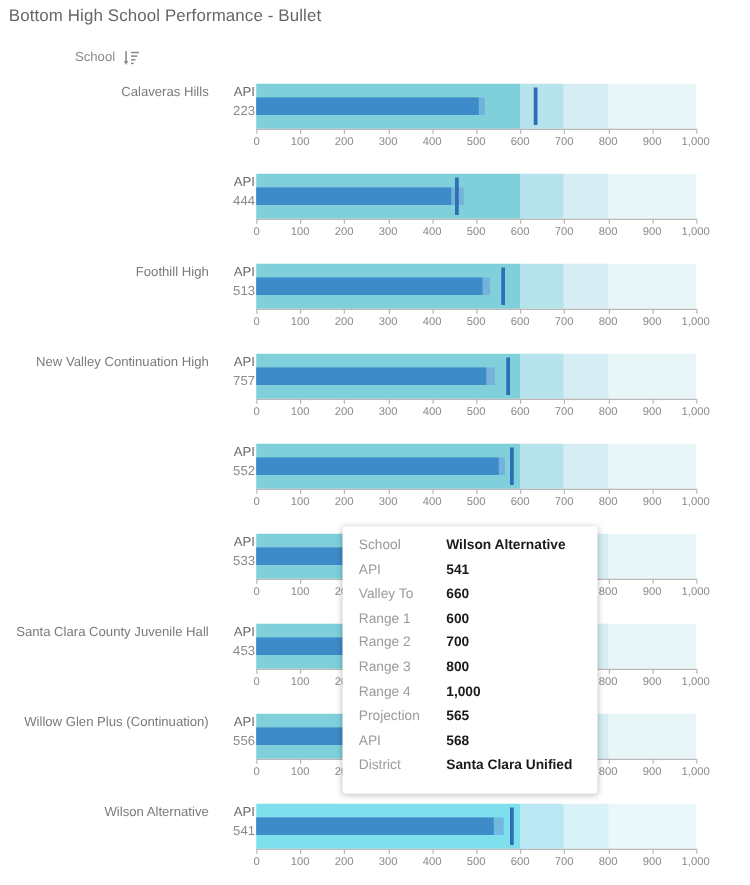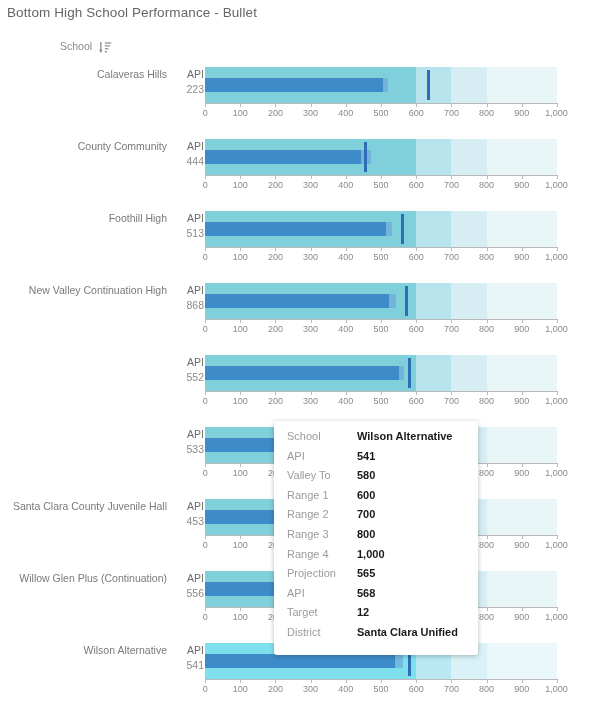--- a/index.html
+++ b/index.html
@@ -243,21 +243,20 @@
         <div class="tick-label" style="left: 246.4px;">700</div>
         <div class="tick" style="left: 281.6px;"></div>
         <div class="tick-label" style="left: 281.6px;">800</div>
         <div class="tick" style="left: 316.8px;"></div>
         <div class="tick-label" style="left: 316.8px;">900</div>
         <div class="tick" style="left: 352px;"></div>
         <div class="tick-label" style="left: 352px; transform: translateX(-52%);">1,000</div>
       </div>
     </div>
     <div class="row">
-      <div class="row-label">County Community</div>
       <div class="row-meta">
         <div class="meta-name">API</div>
         <div class="meta-value">444</div>
       </div>
       <div class="bullet">
         <div class="band" style="left: 0px; width: 211.2px; background: rgb(127, 208, 219);"></div>
         <div class="band" style="left: 211.2px; width: 35.2px; background: rgb(182, 227, 236);"></div>
         <div class="band" style="left: 246.4px; width: 35.2px; background: rgb(214, 238, 243);"></div>
         <div class="band" style="left: 281.6px; width: 70.4px; background: rgb(233, 246, 248);"></div>
         <div class="projection" style="left: 0px; width: 166.144px;"></div>
@@ -328,21 +327,21 @@
         <div class="tick" style="left: 316.8px;"></div>
         <div class="tick-label" style="left: 316.8px;">900</div>
         <div class="tick" style="left: 352px;"></div>
         <div class="tick-label" style="left: 352px; transform: translateX(-52%);">1,000</div>
       </div>
     </div>
     <div class="row">
       <div class="row-label">New Valley Continuation High</div>
       <div class="row-meta">
         <div class="meta-name">API</div>
-        <div class="meta-value">868</div>
+        <div class="meta-value">757</div>
       </div>
       <div class="bullet">
         <div class="band" style="left: 0px; width: 211.2px; background: rgb(127, 208, 219);"></div>
         <div class="band" style="left: 211.2px; width: 35.2px; background: rgb(182, 227, 236);"></div>
         <div class="band" style="left: 246.4px; width: 35.2px; background: rgb(214, 238, 243);"></div>
         <div class="band" style="left: 281.6px; width: 70.4px; background: rgb(233, 246, 248);"></div>
         <div class="projection" style="left: 0px; width: 191.488px;"></div>
         <div class="measure" style="width: 183.744px;"></div>
         <div class="target" style="left: 199.844px;"></div>
       </div>
@@ -581,21 +580,21 @@
     <div class="tt-row">
       <span class="tt-key">School</span>
       <span class="tt-val">Wilson Alternative</span>
     </div>
     <div class="tt-row">
       <span class="tt-key">API</span>
       <span class="tt-val">541</span>
     </div>
     <div class="tt-row">
       <span class="tt-key">Valley To</span>
-      <span class="tt-val">580</span>
+      <span class="tt-val">660</span>
     </div>
     <div class="tt-row">
       <span class="tt-key">Range 1</span>
       <span class="tt-val">600</span>
     </div>
     <div class="tt-row">
       <span class="tt-key">Range 2</span>
       <span class="tt-val">700</span>
     </div>
     <div class="tt-row">
@@ -608,20 +607,16 @@
     </div>
     <div class="tt-row">
       <span class="tt-key">Projection</span>
       <span class="tt-val">565</span>
     </div>
     <div class="tt-row">
       <span class="tt-key">API</span>
       <span class="tt-val">568</span>
     </div>
     <div class="tt-row">
-      <span class="tt-key">Target</span>
-      <span class="tt-val">12</span>
-    </div>
-    <div class="tt-row">
       <span class="tt-key">District</span>
       <span class="tt-val">Santa Clara Unified</span>
     </div>
   </div>
 
 </body></html>

